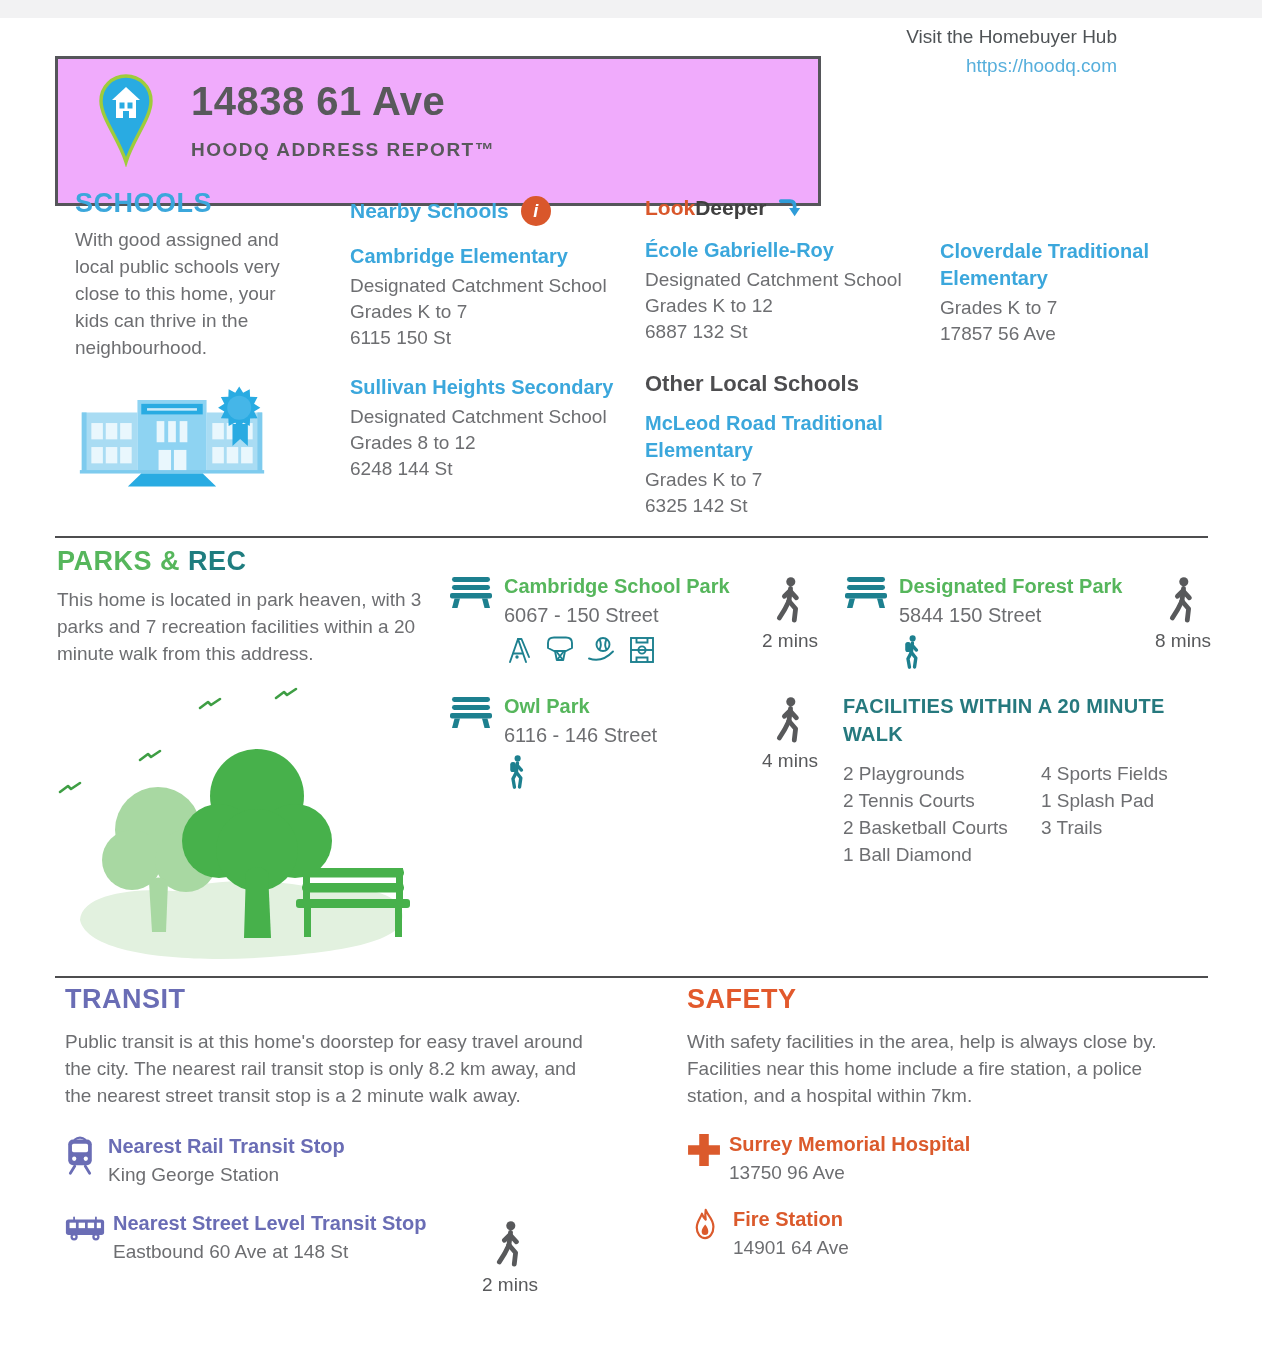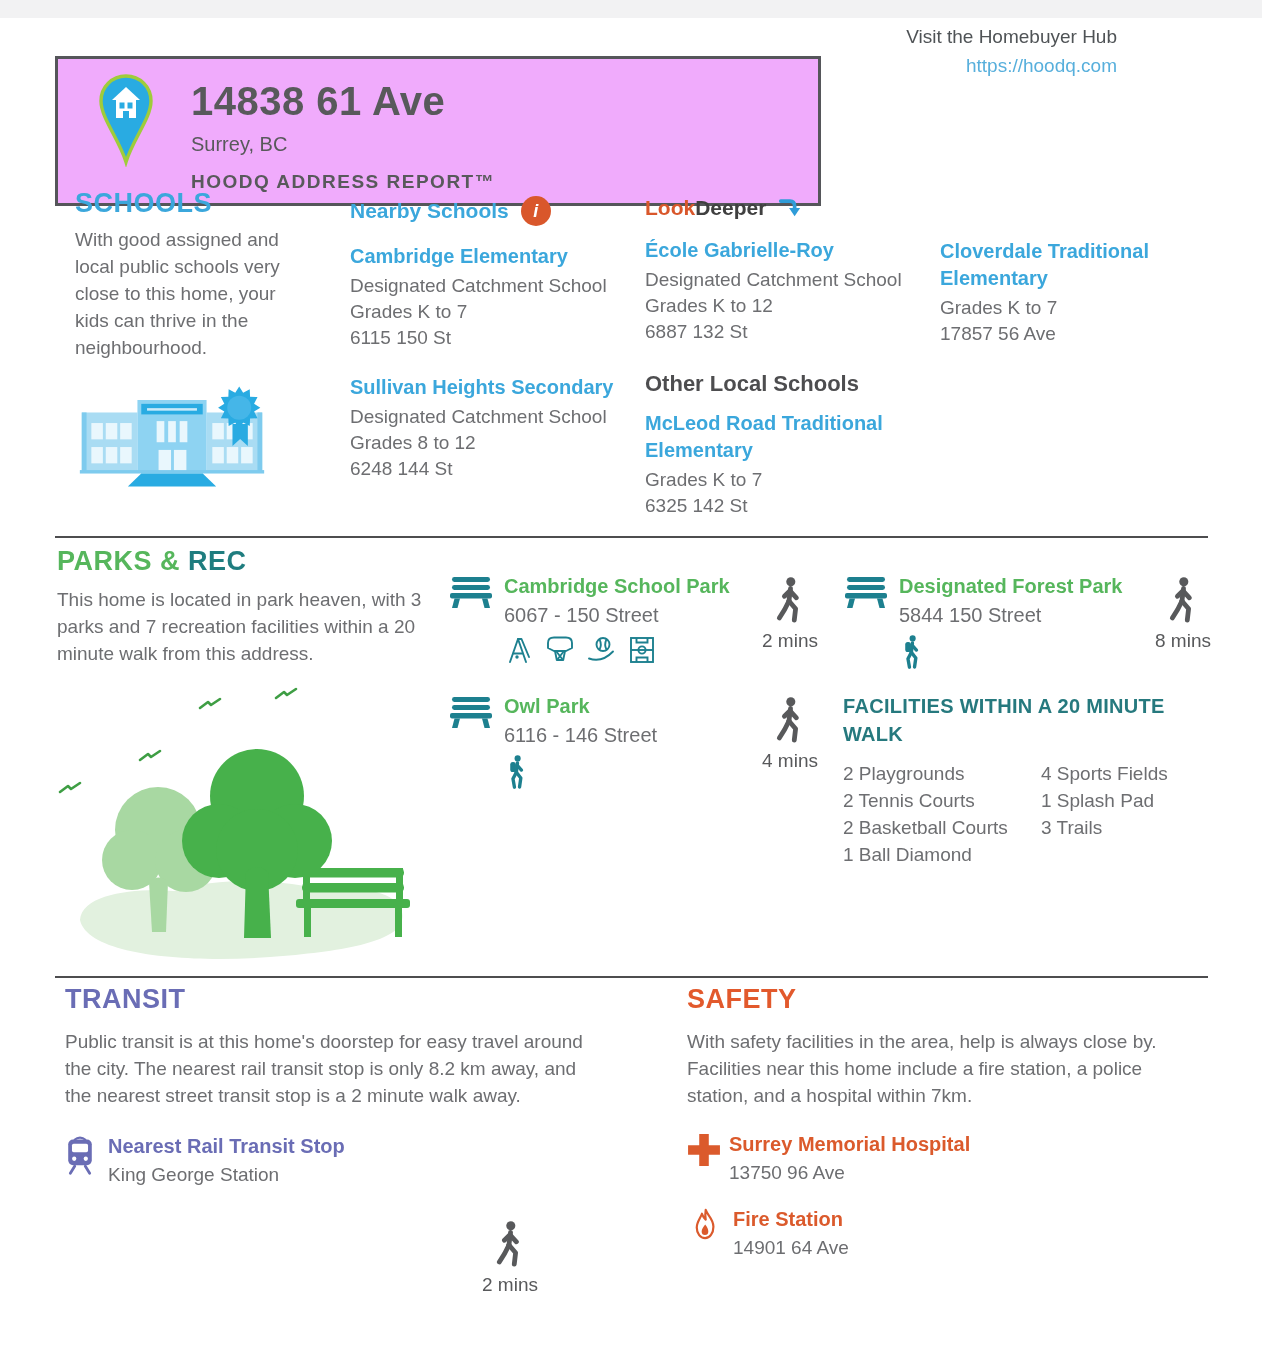--- a/index.html
+++ b/index.html
@@ -284,21 +284,20 @@
 
 <div class="page">
   <div class="topband"></div>
 
   <div class="addr-box">
     <svg class="addr-pin">
         <use href="#sym-pin"></use>
       </svg>
     <div class="addr-text">
       <div class="addr-title">14838 61 Ave</div>
-      <div class="addr-city">Surrey, BC</div>
       <div class="addr-report">HOODQ ADDRESS REPORT™</div>
     </div>
   </div>
   <div class="hub">
     <div class="hub-label">Visit the Homebuyer Hub</div>
     <a class="hub-url" href="#">https://hoodq.com</a>
   </div>
 
   <div class="sec-title schools-title">SCHOOLS</div>
   <div class="body-txt schools-intro">With good assigned and local public schools very close to this home, your kids can thrive in the neighbourhood.</div>
@@ -456,20 +455,29 @@
     <div class="body-txt transit-intro">Public transit is at this home's doorstep for easy travel around the city. The nearest rail transit stop is only 8.2 km away, and the nearest street transit stop is a 2 minute walk away.</div>
     <div class="stop">
       <svg class="stop-icon" style="width:30px;height:40px;">
           <use href="#sym-train"></use>
         </svg>
       <div class="stop-text">
         <div class="stop-label">Nearest Rail Transit Stop</div>
         <div class="stop-value">King George Station</div>
       </div>
     </div>
+    <div class="stop">
+      <svg class="stop-icon" style="width:40px;height:27px;margin-top:4px;">
+          <use href="#sym-bus"></use>
+        </svg>
+      <div class="stop-text" style="margin-left:8px;">
+        <div class="stop-label">Nearest Street Level Transit Stop</div>
+        <div class="stop-value">Eastbound 60 Ave at 148 St</div>
+      </div>
+    </div>
   </div>
   <div class="walk walk-transit">
     <svg>
         <use href="#sym-walker"></use>
       </svg>
     <div class="walk-label">2 mins</div>
   </div>
 
   <div class="safety">
     <div class="sec-title">SAFETY</div>

